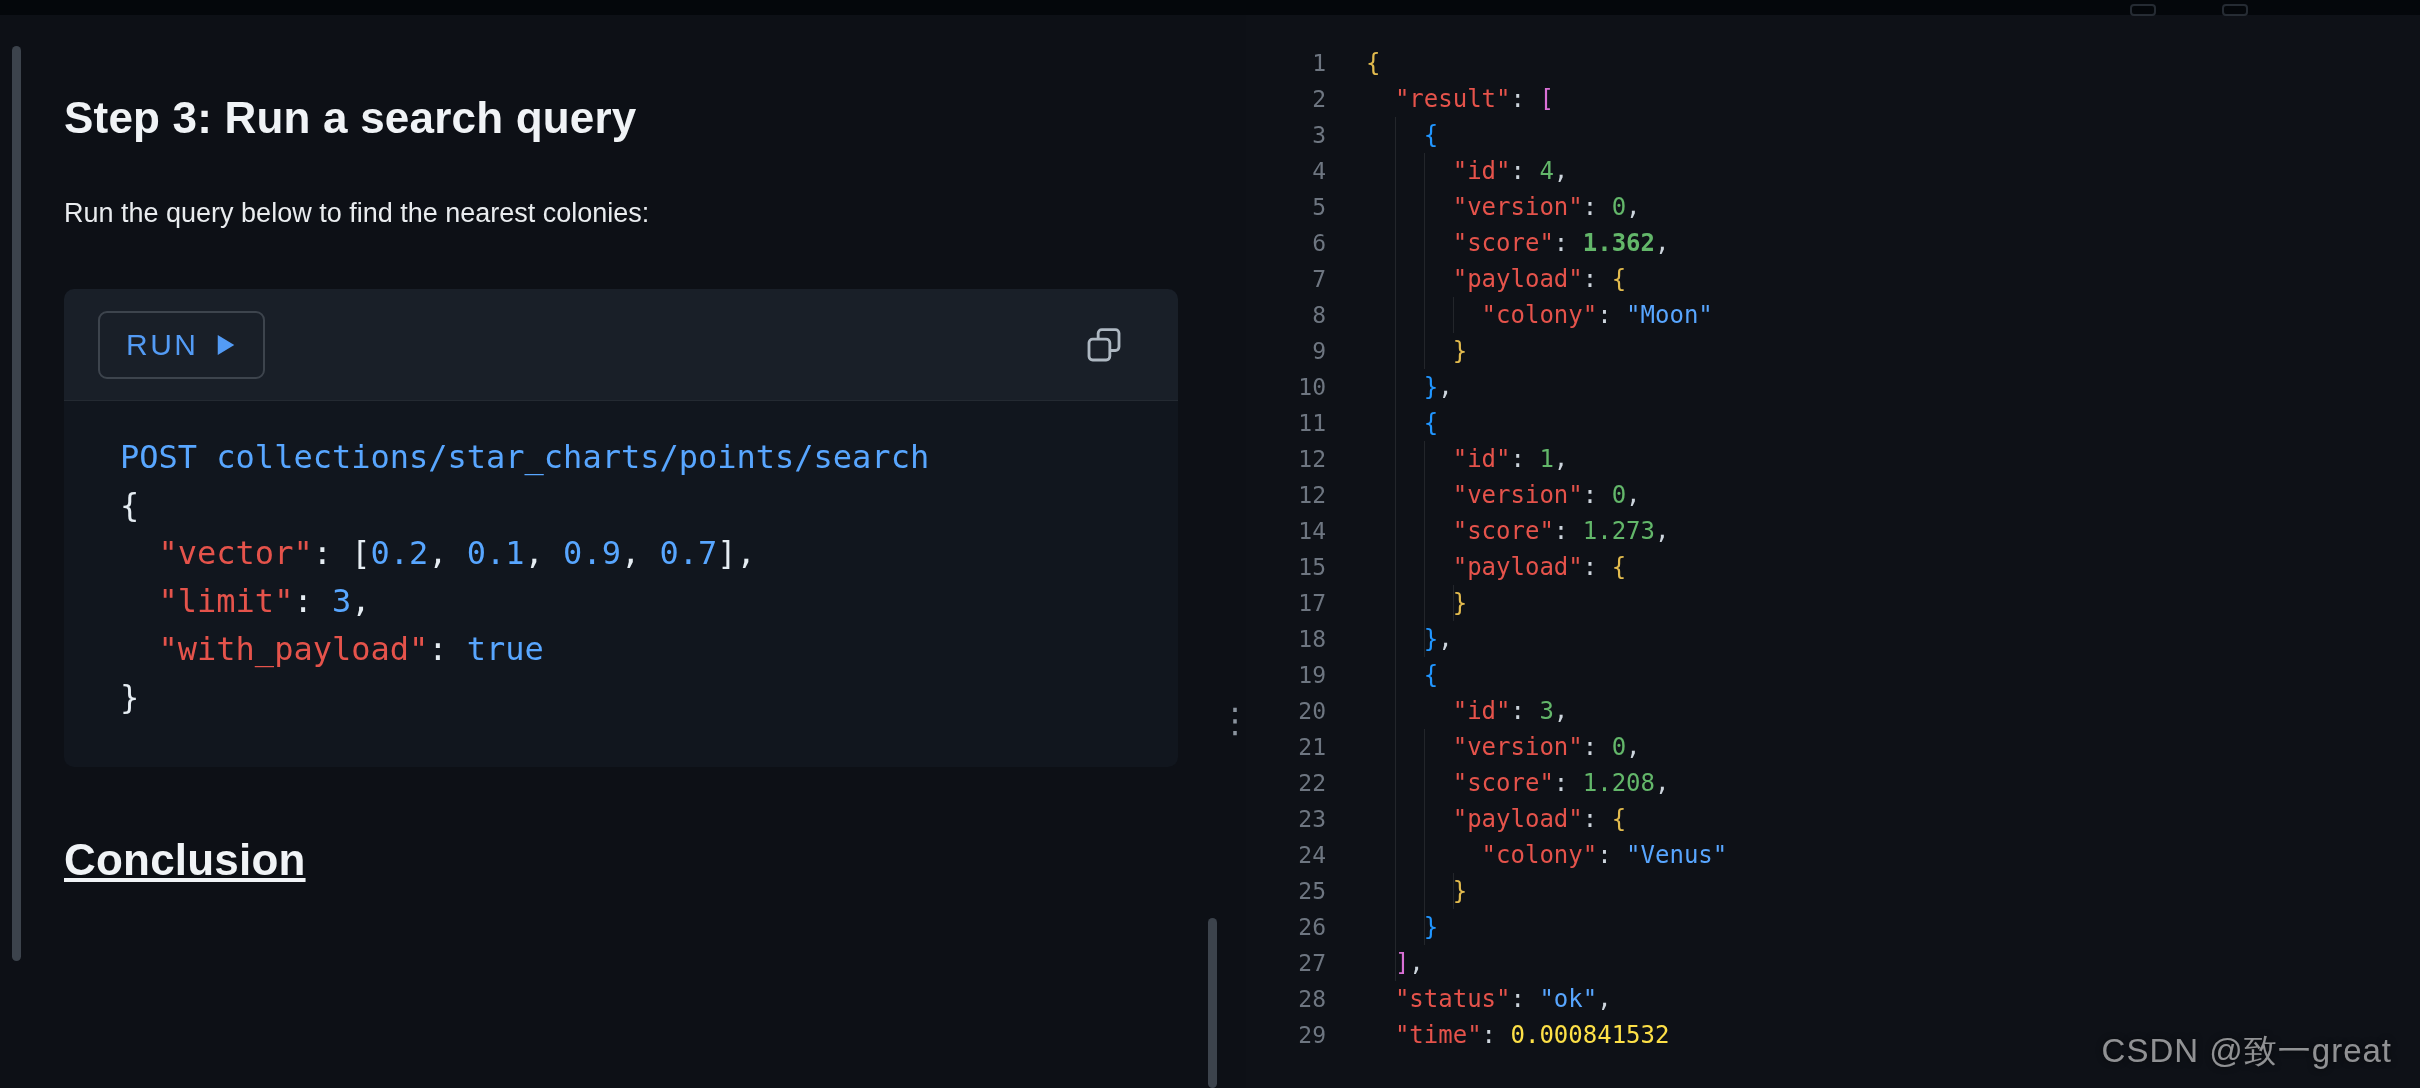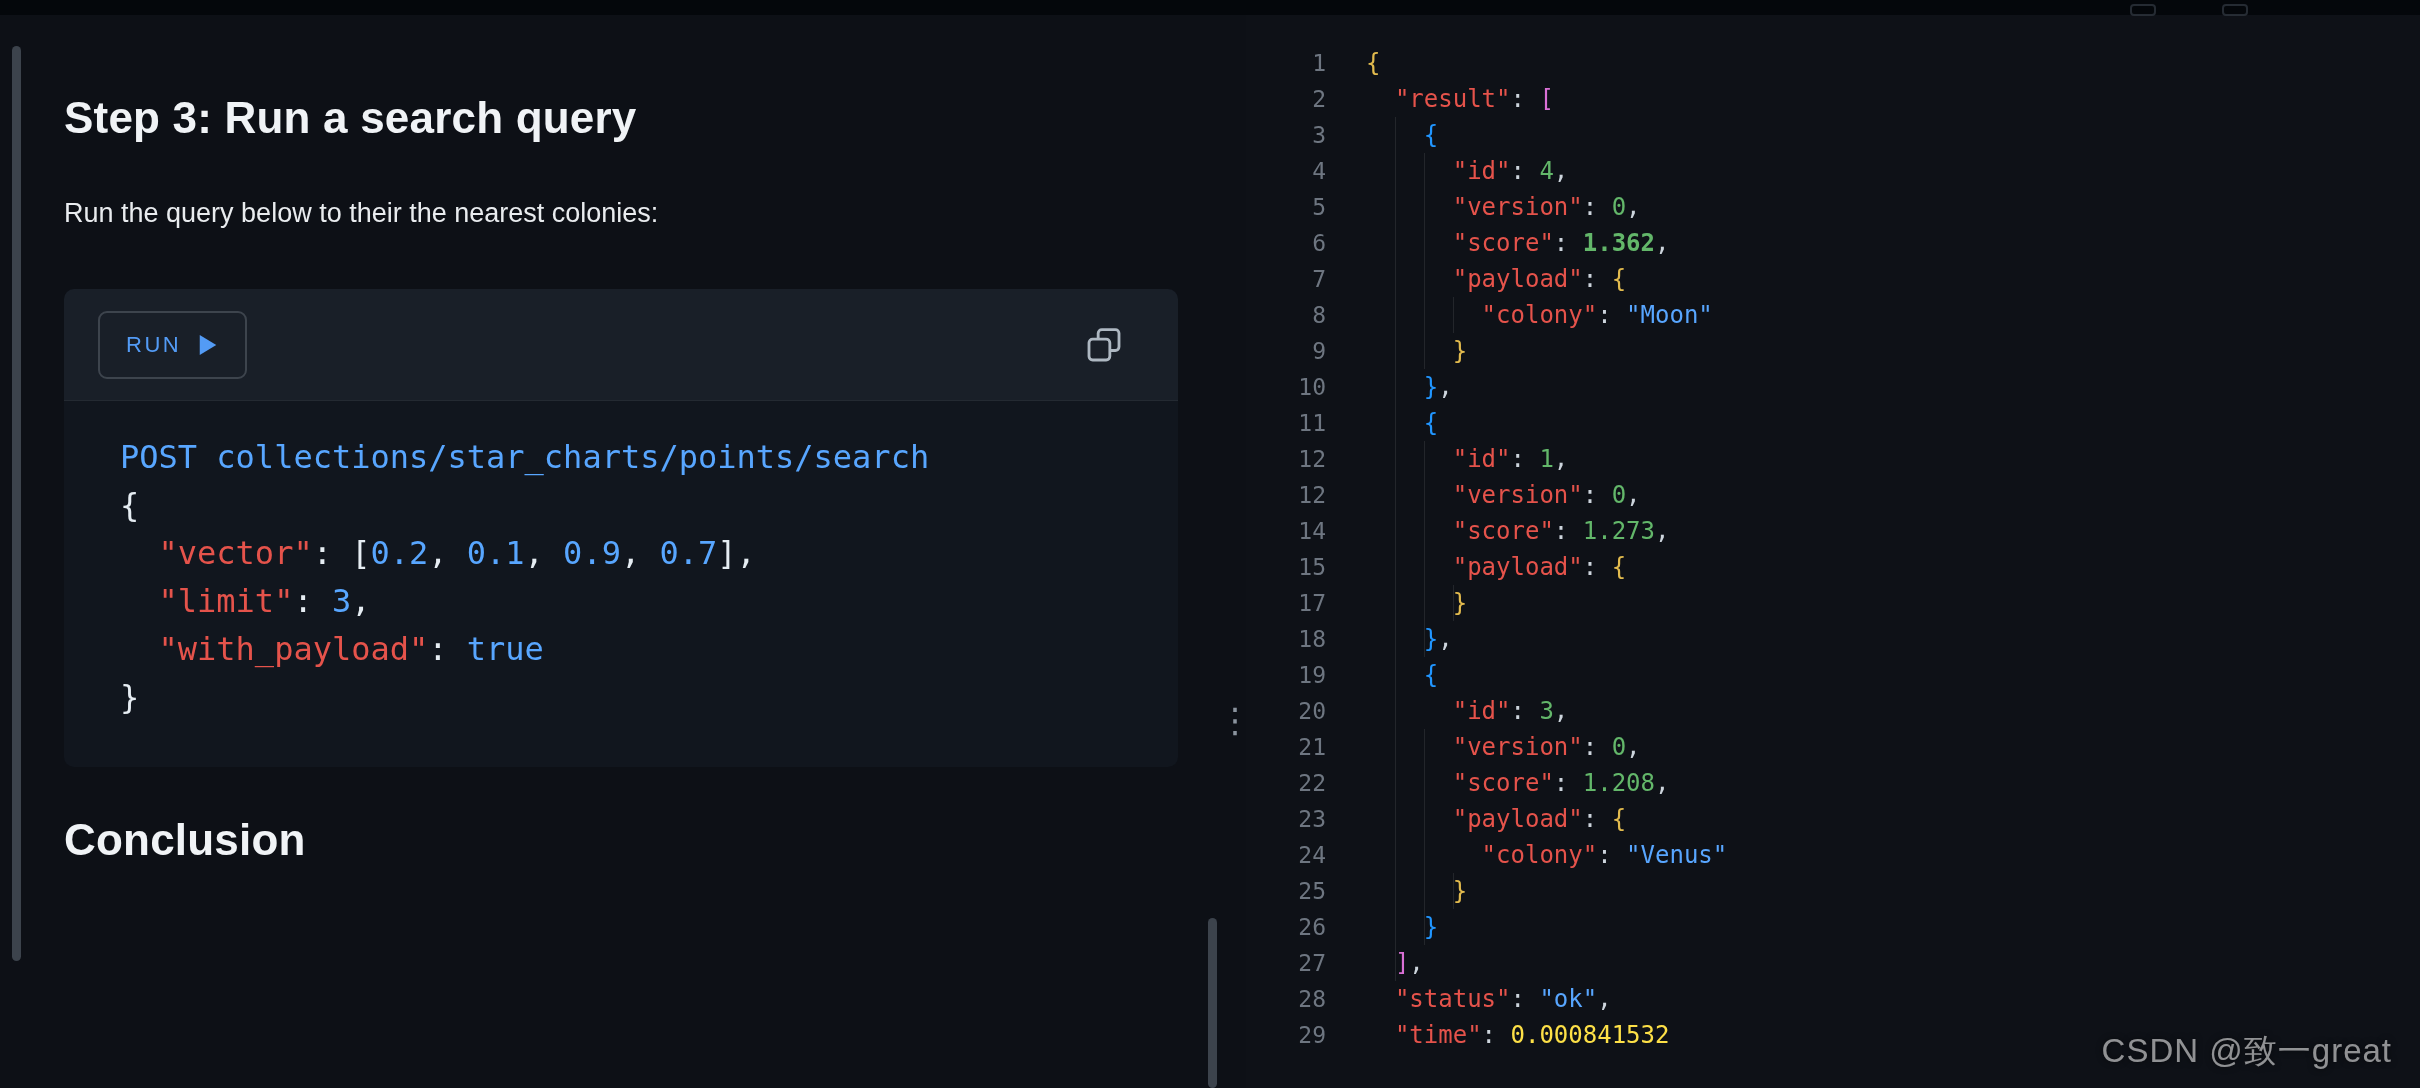--- a/index.html
+++ b/index.html
@@ -27,37 +27,37 @@
   }
   .scroll-right-piece {
     position:absolute; right:7px; top:903px; width:9px; height:170px;
     border-radius:5px; background:#3c434c;
   }
   .content { padding:78px 46px 0 64px; }
   h1.step, h1.conclusion {
     font-size:44px; font-weight:700; color:#f0f3f6; margin:0; letter-spacing:.2px;
   }
   h1.step { margin-bottom:46px; }
-  h1.conclusion { margin-top:48px; }
+  h1.conclusion { margin-top:68px;text-decoration:underline; }
   .para { font-size:27px; line-height:48px; color:#e9ecef; }
   .para.p1 { margin-bottom:30px; }
   .para.p2 { margin-bottom:52px; }
 
   .code-card { border-radius:10px; overflow:hidden; }
   .code-header {
     height:112px; background:#191f28;
     display:flex; align-items:center; justify-content:space-between;
     padding:0 54px 0 34px;
     border-bottom:1px solid rgba(255,255,255,.05);
   }
   .run-btn {
     display:flex; align-items:center; gap:16px;
     height:68px; padding:0 26px;
     background:transparent; border:2px solid #3d444d; border-radius:9px;
-    color:#539bf5; font-size:22px; letter-spacing:2.5px; font-weight:500;
+    color:#539bf5; font-size:30px; letter-spacing:2.5px; font-weight:500;
     font-family:"Liberation Sans", sans-serif; cursor:pointer;
   }
   .copy-btn { background:none; border:none; padding:0; cursor:pointer; line-height:0; }
   .code-body {
     background:#11161e; margin:0; padding:32px 20px 46px 32px;
     font-family:"DejaVu Sans Mono", monospace; font-size:32px; line-height:48px;
   }
   .cline { height:48px; white-space:pre;margin-left:24px; }
 
   
@@ -93,21 +93,21 @@
 
 <div class="app">
 
   <div class="left-pane">
     <div class="scroll-left"></div>
 
     <div class="content">
       <h1 class="step">Step 3: Run a search query</h1>
 
 
-      <div class="para p2">Run the query below to their the nearest colonies:</div>
+      <div class="para p2">Run the query below to find the nearest colonies:</div>
 
       <div class="code-card">
         <div class="code-header">
           <button class="run-btn">
             <span>RUN</span>
             <svg width="22" height="26" viewBox="0 0 12 14">
                 <path d="M1.5 1.5 L10.5 7 L1.5 12.5 Z" fill="#539bf5"></path>
               </svg>
           </button>
           <button class="copy-btn">

